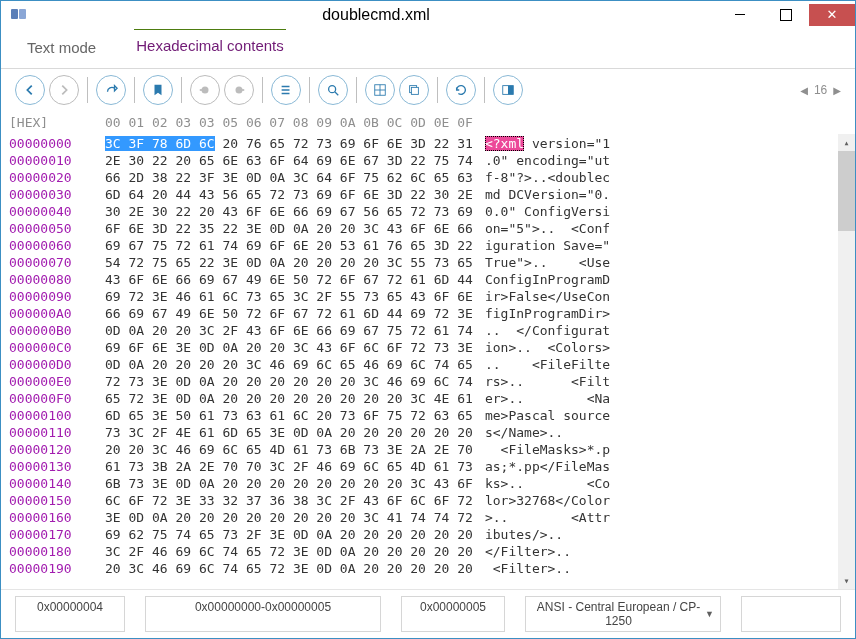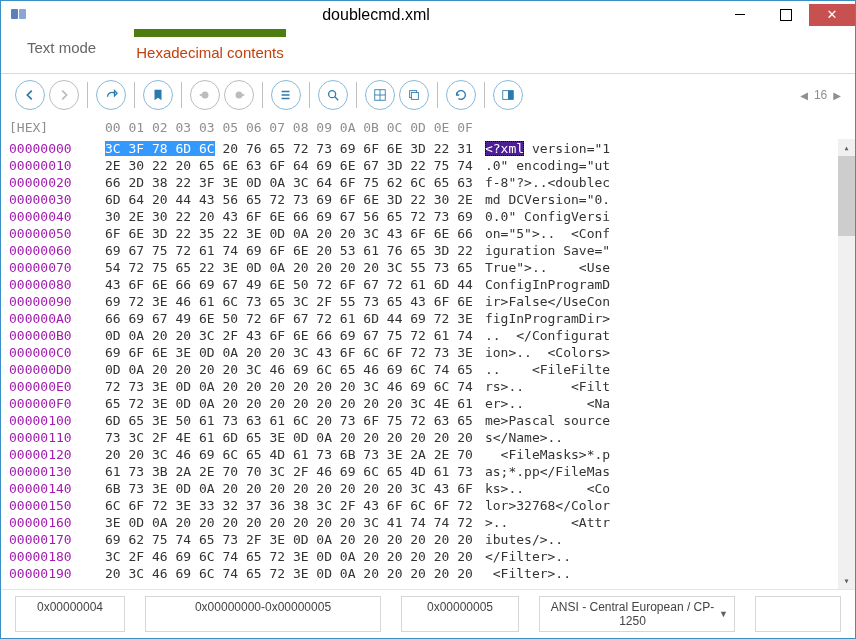--- a/index.html
+++ b/index.html
@@ -10,49 +10,49 @@
 .app-icon::before{content:"";position:absolute;left:2px;top:4px;width:7px;height:10px;background:#5b7fb8;border-radius:1px}
 .app-icon::after{content:"";position:absolute;left:10px;top:4px;width:7px;height:10px;background:#8aa6d6;border-radius:1px}
 .title-text{flex:1;text-align:center;font-size:16px;color:#000}
 .wbtns{display:flex}
 .wbtn{width:46px;height:22px;display:flex;align-items:center;justify-content:center;font-family:Arial}
 .wbtn.min::before{content:"";width:10px;height:1px;background:#000;display:block}
 .wbtn.max::before{content:"";width:10px;height:10px;border:1px solid #000;display:block}
 .wbtn.close{background:#c75050;color:#fff;font-size:13px}
 .tabs{display:flex;gap:36px;padding:10px 24px 0 24px;border-bottom:1px solid #d9d9d9}
 .tab{padding:0 2px 12px 2px;font-size:15px;color:#666;cursor:pointer}
-.tab.active{color:#c2410c;border-top:8px solid #4d7c0f;margin-top:-10px;padding-top:7px}
+.tab.active{color:#701a75;border-top:1px solid #4d7c0f;margin-top:-10px;padding-top:7px}
 .toolbar{display:flex;align-items:center;padding:6px 14px;gap:4px}
 .tbtn{width:30px;height:30px;border:1px solid #8ab9d6;border-radius:50%;display:flex;align-items:center;justify-content:center;background:#fff;color:#2b7aae;cursor:pointer;font-size:14px}
 .tbtn.disabled{border-color:#bcbcbc;color:#bcbcbc;cursor:default}
 .tbtn svg{width:14px;height:14px}
 .tsep{width:1px;height:26px;background:#bfbfbf;margin:0 4px}
 .tpage{display:flex;align-items:center;gap:6px;font-size:12px;color:#8f8f8f}
 .tpage .tri{font-size:10px}
 .main{flex:1;display:flex;flex-direction:column;min-height:0}
 .hexhdr{display:flex;font-family:Consolas,monospace;font-size:13px;color:#8f8f8f;padding:4px 0 4px 8px}
 .hexhdr .lbl{width:80px}
 .hexhdr .cols{letter-spacing:0;padding-left:16px}
 .hexbody{flex:1;overflow:hidden;display:flex;font-family:Consolas,monospace;font-size:13px;line-height:17px;position:relative}
 .hexrows{padding:1px 0 0 8px}
 .row{display:flex;white-space:pre}
 .offset{width:80px;color:#a21caf}
 .bytes{padding-left:16px;color:#333}
 .ascii{padding-left:12px;color:#333}
 .sel{background:#3399ff;color:#fff}
-.sel2{background:#4c1d95;color:#fff;outline:1px dotted #000;outline-offset:-1px}
+.sel2{background:#ec4899;color:#fff;outline:1px dotted #000;outline-offset:-1px}
 .scroll{position:absolute;right:0;top:0;bottom:0;width:17px;background:#f0f0f0;display:flex;flex-direction:column}
 .scroll .arr{height:17px;display:flex;align-items:center;justify-content:center;color:#606060;font-size:10px}
 .scroll .track{flex:1;position:relative}
 .scroll .thumb{position:absolute;left:0;right:0;top:0;height:80px;background:#cdcdcd}
 .statusbar{display:flex;padding:6px 14px;gap:20px;border-top:1px solid #e5e5e5}
 .sfield{border:1px solid #d6d6d6;padding:3px 8px;font-size:12px;color:#444;text-align:center}
 .sfield.f1{width:110px}
 .sfield.f2{width:236px}
-.sfield.f3{width:118px}
+.sfield.f3{width:104px}
 .sfield.enc{flex:0 0 196px;display:flex;align-items:center;justify-content:center;padding:3px 6px}
 .sfield.enc .dd{color:#606060;font-size:9px}
 .gap{flex:1;border:1px solid #d6d6d6}
 </style>
 </head>
 <body>
 
 <div class="window">
   <div class="titlebar">
     <div class="app-icon"></div>

